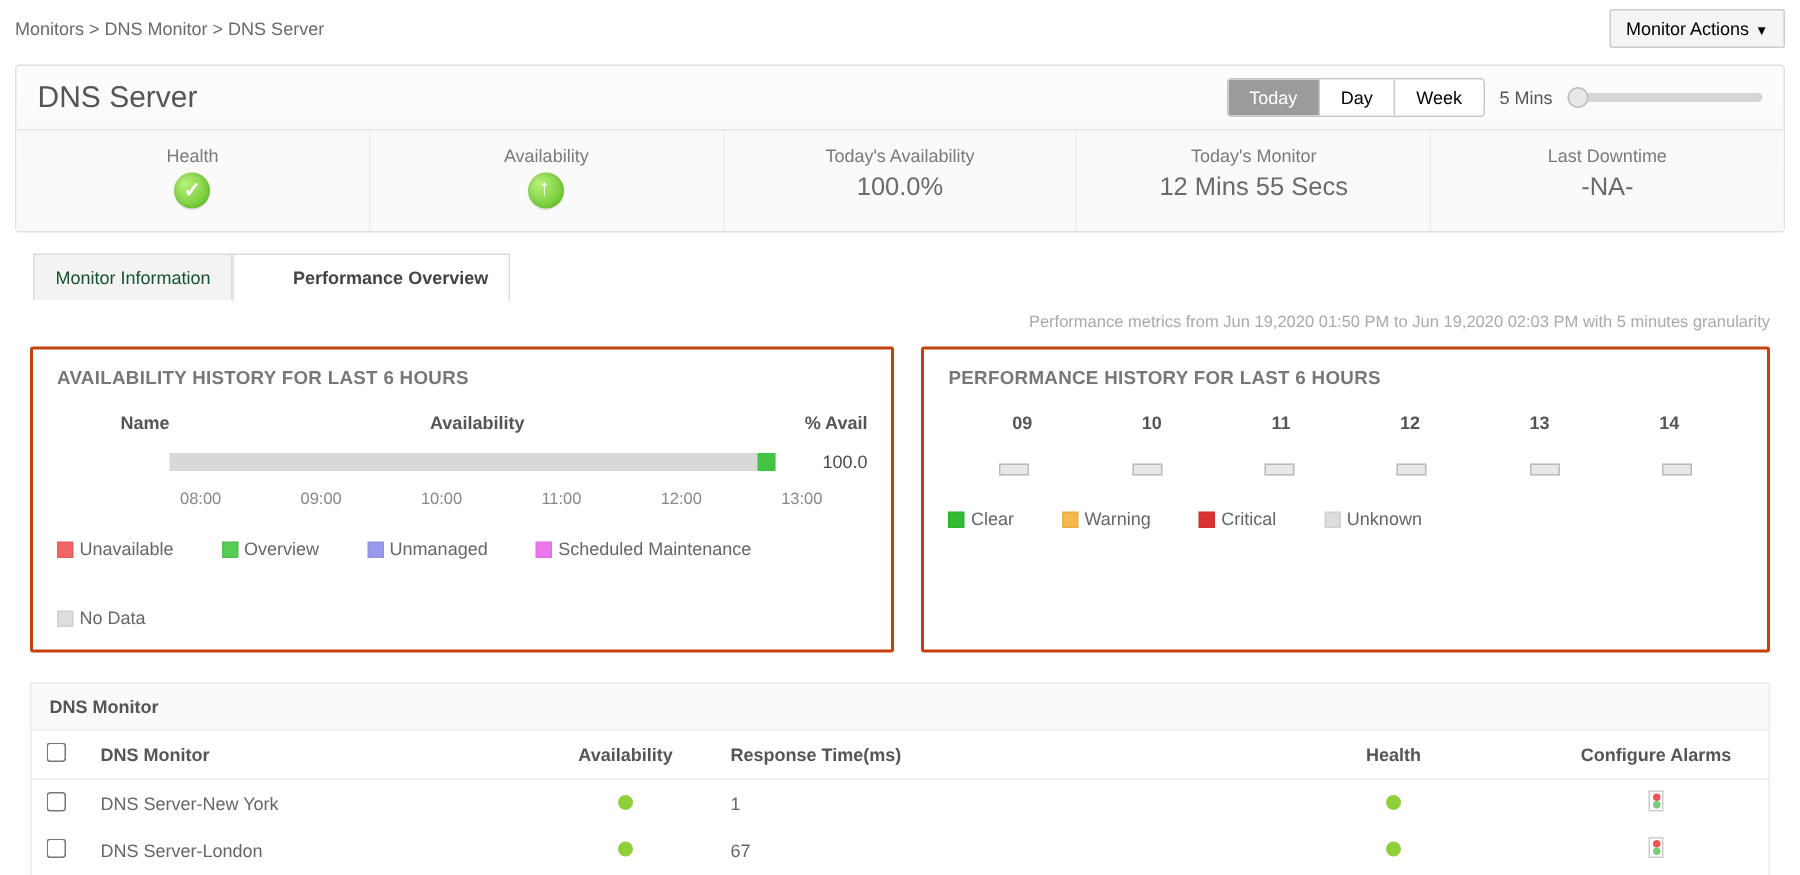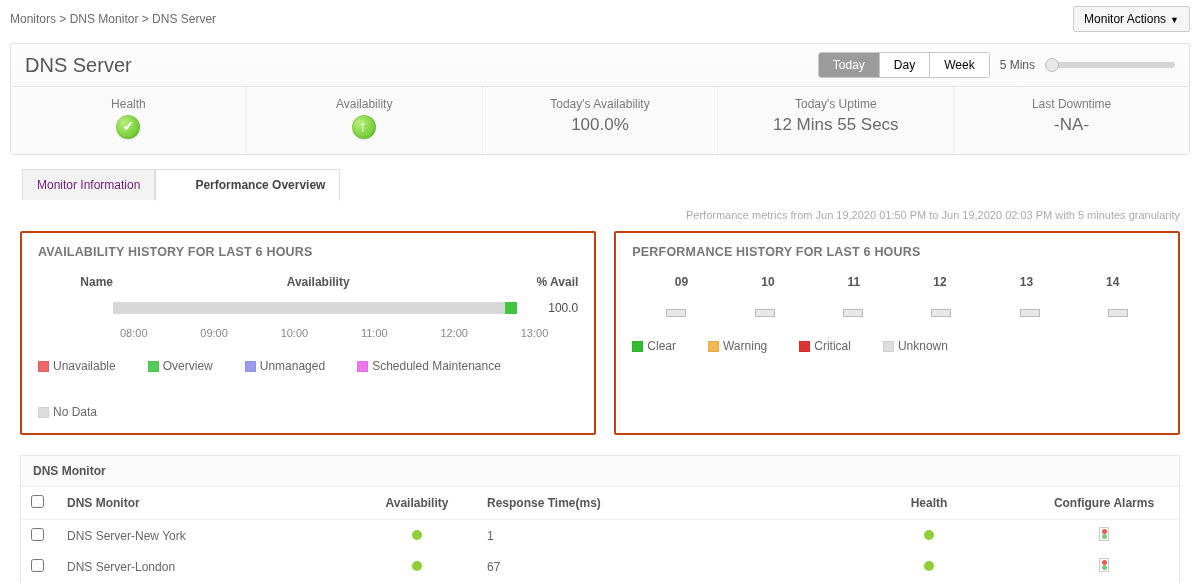--- a/index.html
+++ b/index.html
@@ -28,21 +28,21 @@
   .stat:last-child { border-right:none; }
   .stat .lbl { color:#7a7a7a; font-size:12px; margin-bottom:4px; }
   .stat .val { color:#6a6a6a; font-size:17px; }
   .icon-circle { display:inline-block; width:24px; height:24px; border-radius:50%; position:relative; box-shadow:0 0 4px rgba(0,0,0,0.15) inset, 0 1px 1px rgba(0,0,0,0.1); }
   .ic-green { background:radial-gradient(circle at 30% 30%, #b7f07a, #5bbf1d); }
   .ic-green::after { content:"✓"; color:#fff; font-weight:bold; position:absolute; left:6px; top:3px; font-size:14px; }
   .ic-up { background:radial-gradient(circle at 30% 30%, #b7f07a, #5bbf1d); }
   .ic-up::after { content:"↑"; color:#fff; font-weight:bold; position:absolute; left:7px; top:2px; font-size:15px; }
 
   .tabs { margin:14px 10px 4px 22px; }
-  .tabs .tab { display:inline-block; padding:8px 14px; border:1px solid #ddd; background:#f3f3f3; color:#701a75; font-size:12px; cursor:pointer; border-bottom:none; }
+  .tabs .tab { display:inline-block; padding:8px 14px; border:1px solid #ddd; background:#f3f3f3; color:#14532d; font-size:12px; cursor:pointer; border-bottom:none; }
   .tabs .tab.active { background:#fff; font-weight:bold; color:#444; border-bottom:1px solid #fff; position:relative; z-index:2;padding-left:39px; }
   .subtext { text-align:right; color:#aaa; font-size:11px; padding:4px 20px 10px 4px; }
 
   .panels { display:flex; gap:18px; padding:0 20px; }
   .panel { border:2px solid #c2410c; background:#fff; border-radius:2px; flex:1; padding:12px 16px 14px 16px; }
   .panel-title { font-weight:bold; color:#777; font-size:12.5px; letter-spacing:.2px; margin-bottom:16px; }
   
   .avh-head { display:flex; font-weight:bold; color:#555; font-size:12px; margin-bottom:12px; }
   .avh-head .c1 { width:75px;text-align:right; }
   .avh-head .c2 { flex:1; text-align:center; }
@@ -107,21 +107,21 @@
     </div>
     <div class="stat">
       <div class="lbl">Availability</div>
       <span class="icon-circle ic-up"></span>
     </div>
     <div class="stat">
       <div class="lbl">Today's Availability</div>
       <div class="val">100.0%</div>
     </div>
     <div class="stat">
-      <div class="lbl">Today's Uptime</div>
+      <div class="lbl">Today's Monitor</div>
       <div class="val">12 Mins 55 Secs</div>
     </div>
     <div class="stat">
       <div class="lbl">Last Downtime</div>
       <div class="val">-NA-</div>
     </div>
   </div>
 </div>
 
 <div class="tabs">

